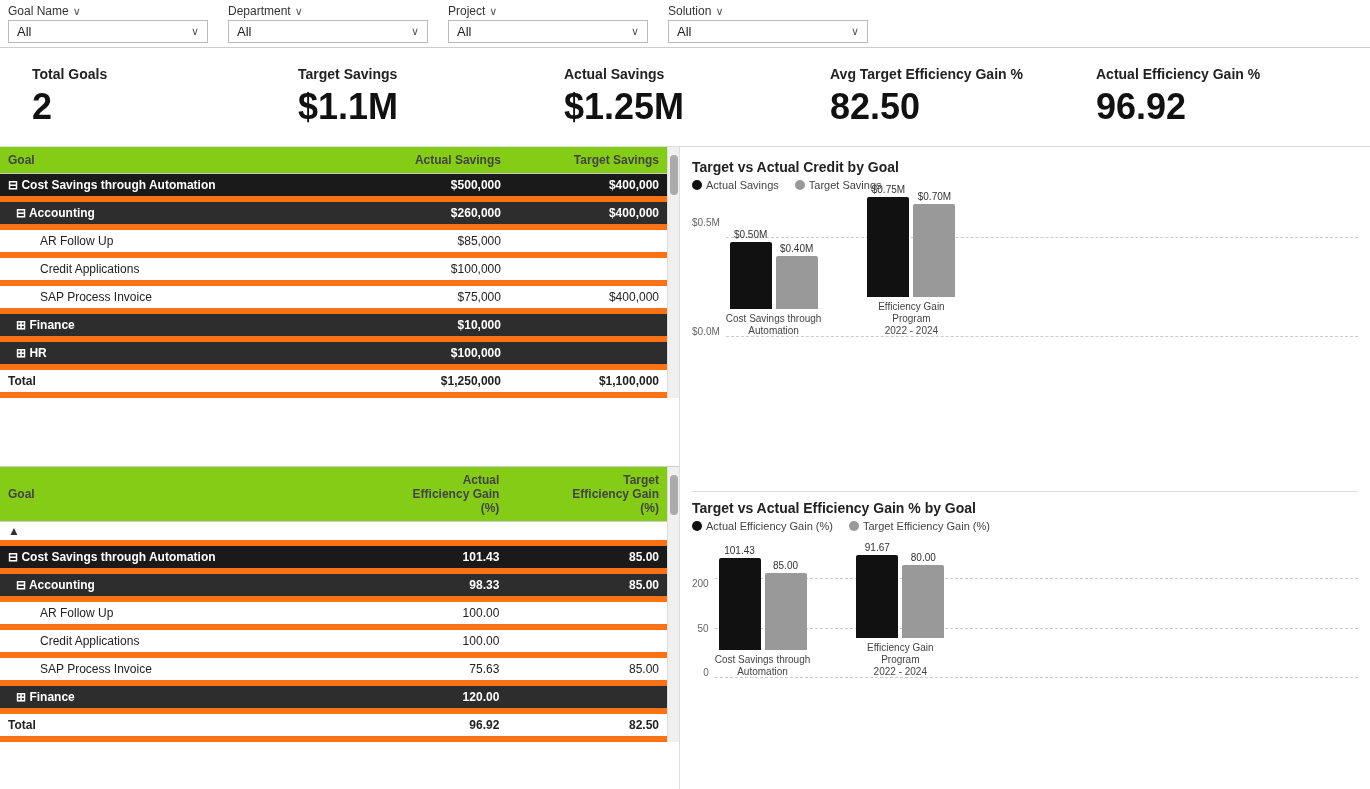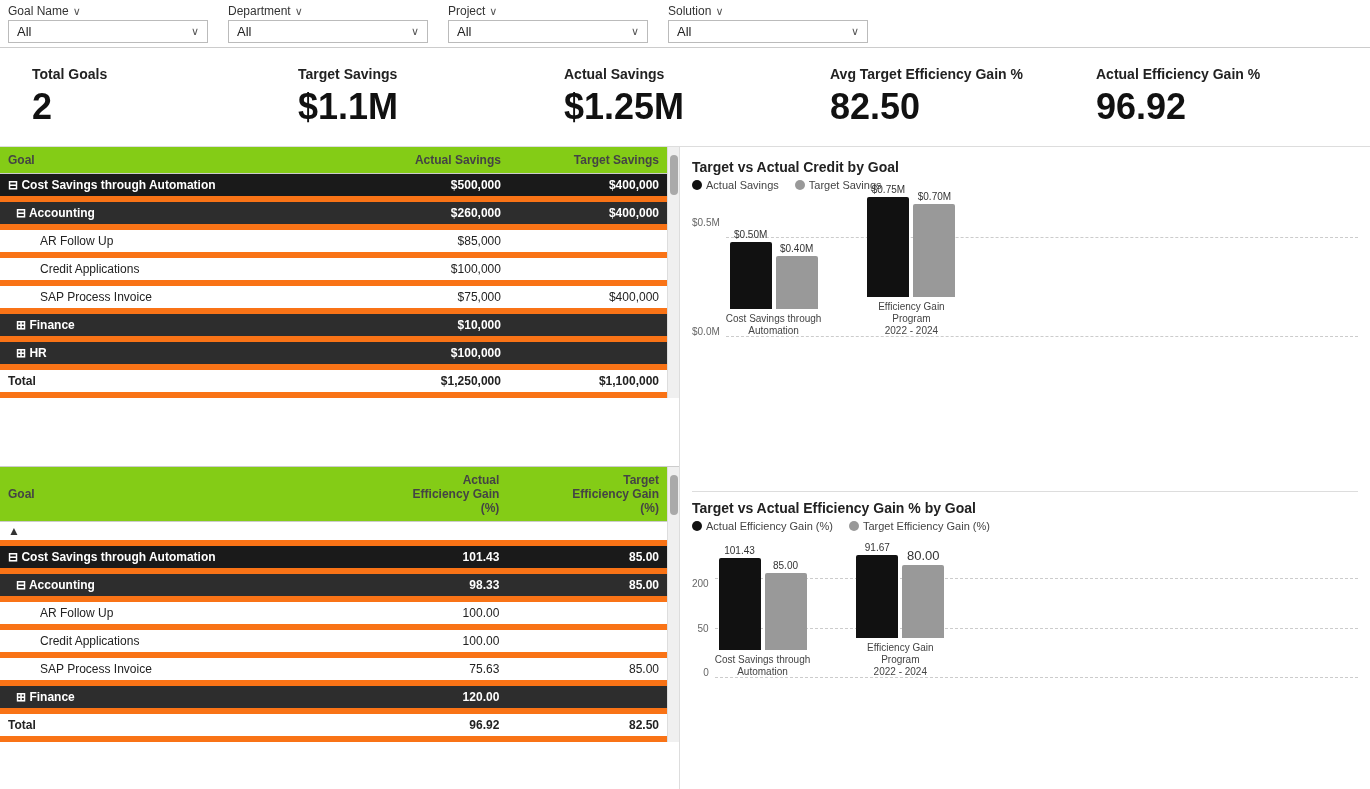--- a/index.html
+++ b/index.html
@@ -347,21 +347,21 @@
     </div>
     <div style="font-size:10px; color:#444; text-align:center; max-width:100px; line-height:1.2; margin-top:2px;">Cost Savings through<br>Automation</div>
   </div>
             <div style="display: flex; flex-direction: column; align-items: center; gap: 2px;">
     <div style="display: flex; gap: 4px; align-items: flex-end; position: relative;">
       <div style="position: relative; display: flex; flex-direction: column; align-items: center;">
         <span style="font-size:10px; color:#333; white-space:nowrap; margin-bottom: 2px;">91.67</span>
         <div style="width:42px; height:83px; background:#111; border-radius:2px 2px 0 0;"></div>
       </div>
       <div style="position: relative; display: flex; flex-direction: column; align-items: center;">
-        <span style="font-size:13px; color:#333; white-space:nowrap; margin-bottom: 2px;">80.00</span>
+        <span style="font-size:10px; color:#333; white-space:nowrap; margin-bottom: 2px;">80.00</span>
         <div style="width:42px; height:73px; background:#999; border-radius:2px 2px 0 0;"></div>
       </div>
     </div>
     <div style="font-size:10px; color:#444; text-align:center; max-width:100px; line-height:1.2; margin-top:2px;">Efficiency Gain Program<br>2022 - 2024</div>
   </div>
           </div>
       </div>
     </div>
 
   </div>

